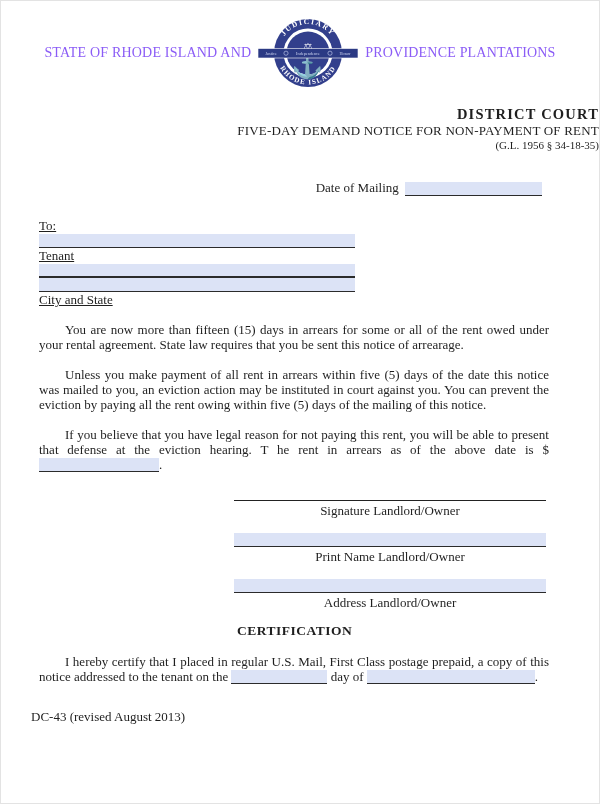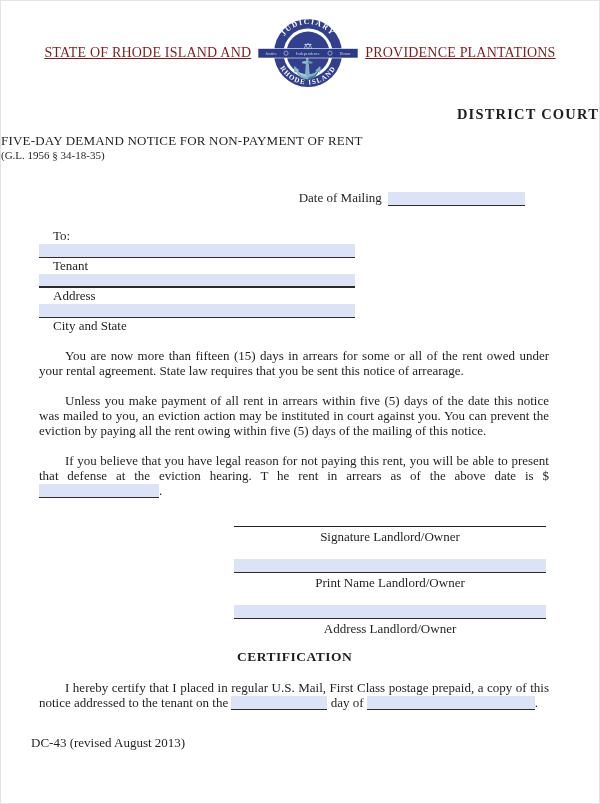--- a/index.html
+++ b/index.html
@@ -14,50 +14,49 @@
     color:#1f1f1f;
     font-size:13px;
   }
   
   .masthead{
     margin-top:12px;
     display:flex;align-items:center;justify-content:center;
     gap:7px;height:80px;
   }
   .masthead .side-text{
-    font-size:14px;letter-spacing:.2px;color:#7f1d1d;
+    font-size:14px;letter-spacing:.2px;color:#8b5cf6;
     white-space:nowrap;
-    text-decoration:underline;
   }
   .seal{width:100px;height:78px;flex:0 0 auto;}
   
   .court-title{
     margin-top:13px;text-align:right;
     font-weight:bold;font-size:14.5px;letter-spacing:1.2px;
   }
-  .subtitle-block{margin-top:10px;text-align:left;line-height:15px;}
+  .subtitle-block{margin-top:0;text-align:right;line-height:15px;}
   .subtitle{font-size:13px;letter-spacing:.2px;}
   .statute{font-size:11px;}
   
-  .date-row{margin-top:27px;text-align:right;padding-right:74px;}
+  .date-row{margin-top:27px;text-align:right;padding-right:57px;}
   .date-row label{margin-right:3px;}
   
   input.field{
     box-sizing:border-box;
     border:none;border-bottom:1px solid #2b2b2b;
     background:#dce3f6;
     height:14px;padding:0 2px;margin:0;
     font:inherit;color:inherit;border-radius:0;
     vertical-align:baseline;
   }
   input.field.thick{border-bottom-width:2px;}
   .date-field{width:137px;}
   
   .recipient{margin:23px 0 0 38px;width:316px;}
-  .recipient .lbl{display:block;line-height:14px;margin:1px 0 1px 14px;}
+  .recipient .lbl{display:block;line-height:14px;margin:1px 0 1px 0;text-decoration:underline;}
   .recipient input.field{display:block;width:100%;}
   
   .para{
     margin:15px 50px 0 38px;
     text-align:justify;line-height:15px;
     text-indent:26px;
   }
   .amount-field{width:120px;}
   .inline-day-field{width:96px;}
   .inline-month-field{width:168px;}
@@ -121,21 +120,20 @@
   <div class="date-row">
     <label>Date of Mailing</label>
     <input class="field date-field" type="text" value="" style="">
   </div>
 
   <div class="recipient">
     <span class="lbl">To:</span>
     <input class="field" type="text" value="" style="">
     <span class="lbl">Tenant</span>
     <input class="field thick" type="text" value="" style="">
-    <span class="lbl">Address</span>
     <input class="field" type="text" value="" style="">
     <span class="lbl">City and State</span>
   </div>
 
   <p class="para">You are now more than fifteen (15) days in arrears for some or all of the rent owed under your rental agreement.  State law requires that you be sent this notice of arrearage.</p>
   <p class="para">Unless you make payment of all rent in arrears within five (5) days of the date this notice was mailed to you, an eviction action may be instituted in court against you.  You can prevent the eviction by paying all the rent owing within five (5) days of the mailing of this notice.</p>
   <p class="para"><span>If you believe that you have legal reason for not paying this rent, you will be able to present that defense at the eviction hearing.  T he rent in arrears as of the above date is</span>
     <span>$</span><input class="field amount-field" type="text" value="" style=""><span>.</span>
   </p>
 

